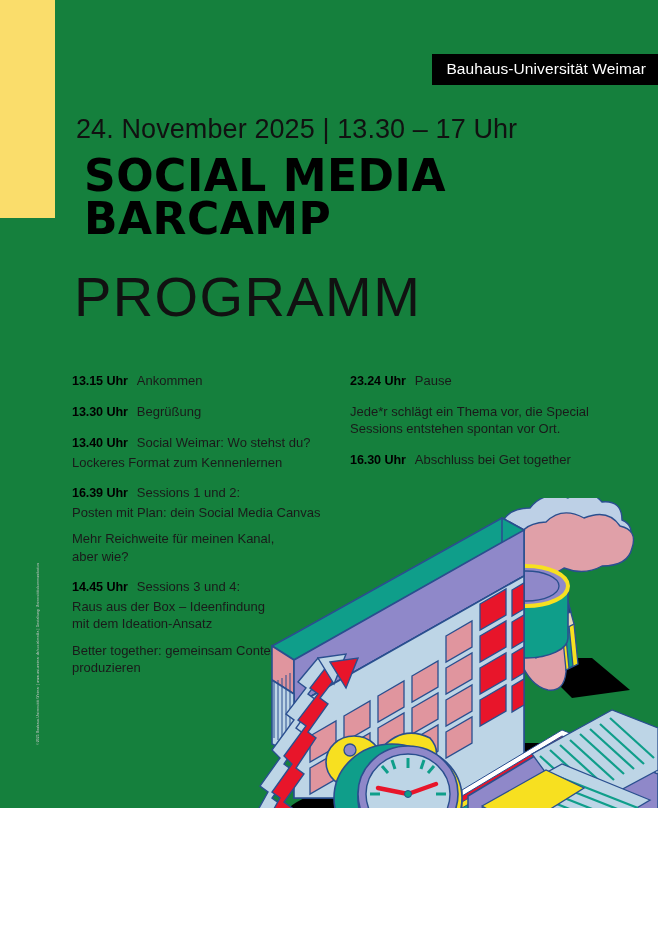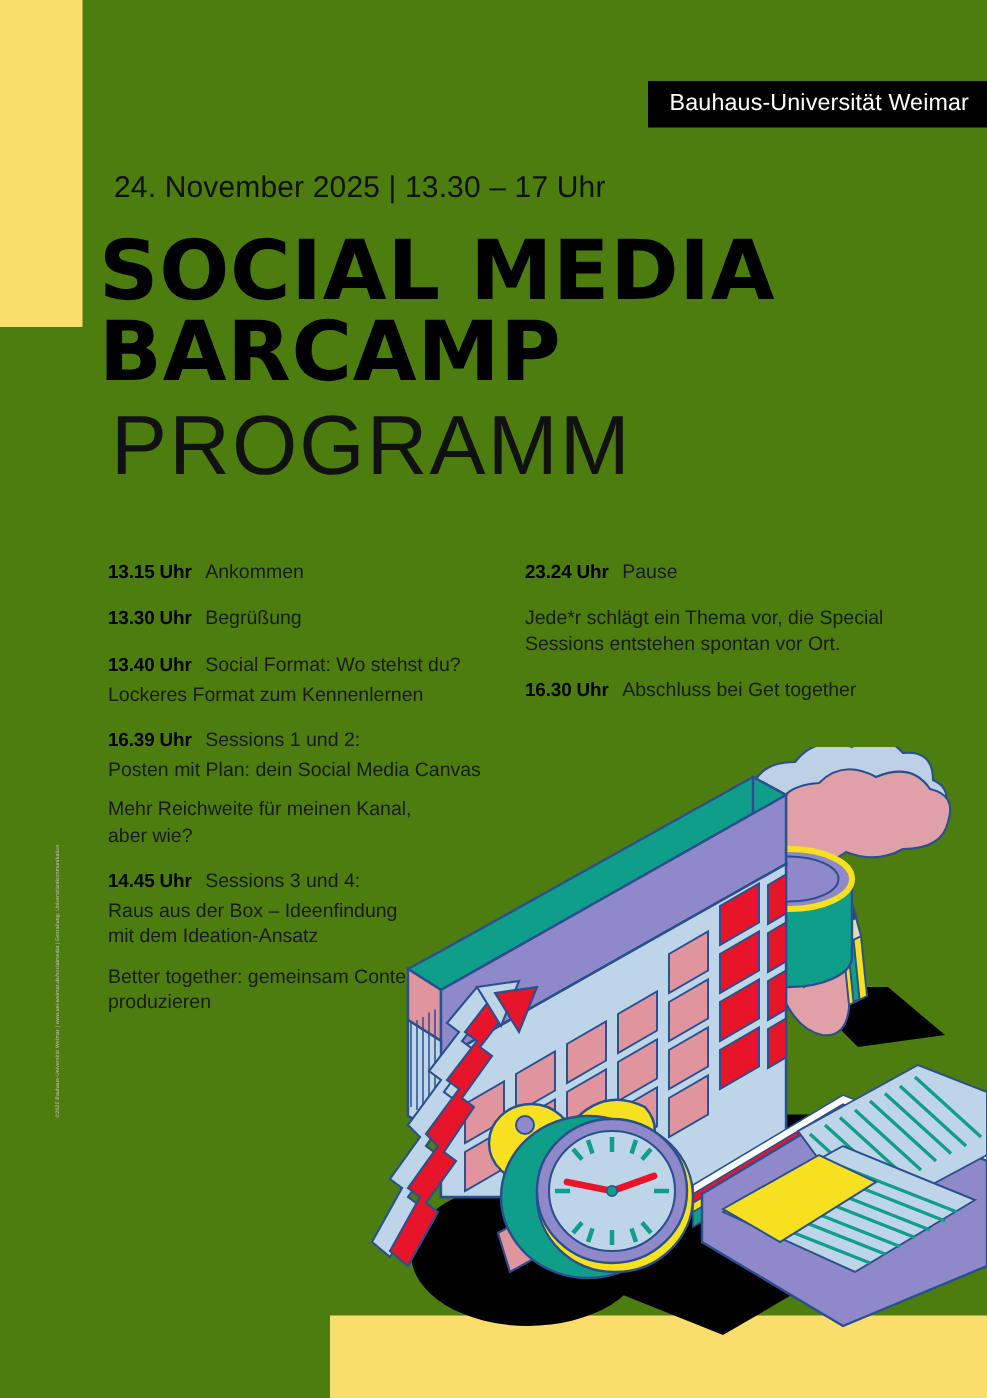--- a/index.html
+++ b/index.html
@@ -7,22 +7,22 @@
     margin: 0;
     padding: 0;
     background: #ffffff;
   }
   body {
     font-family: "Liberation Sans", sans-serif;
   }
   .poster {
     position: relative;
     width: 658px;
-    height: 932px;
-    background: #4d7c0f;
+    height: 808px;
+    background: #15803d;
     overflow: hidden;
   }
 
   
   .bar-left {
     position: absolute;
     left: 0;
     top: 0;
     width: 55px;
     height: 218px;
@@ -49,30 +49,30 @@
     padding: 6px 12px 7px 14px;
     white-space: nowrap;
     font-family: "Liberation Sans", sans-serif;
   }
 
   
   .date-line {
     position: absolute;
     left: 76px;
     top: 114px;
-    font-size: 20px;
+    font-size: 27px;
     color: #111111;
     letter-spacing: .1px;
     white-space: nowrap;
   }
   .title-main {
     position: absolute;
-    left: 66px;
+    left: 84px;
     top: 154px;
-    font-size: 55px;
+    font-size: 44px;
     font-weight: bold;
     line-height: 0.98;
     letter-spacing: 0.5px;
     color: #000000;
     font-family: "DejaVu Sans", sans-serif;
     transform: scaleX(1.0);
     transform-origin: left top;
     white-space: pre-line;
   }
   .title-sub {
@@ -164,21 +164,21 @@
   <div class="title-sub">PROGRAMM</div>
 
   <div class="col col-left">
       <div class="slot">
         <div class="slot-head"><span class="slot-time">13.15 Uhr</span><span class="slot-title">Ankommen</span></div>
       </div>
       <div class="slot">
         <div class="slot-head"><span class="slot-time">13.30 Uhr</span><span class="slot-title">Begrüßung</span></div>
       </div>
       <div class="slot">
-        <div class="slot-head"><span class="slot-time">13.40 Uhr</span><span class="slot-title">Social Format: Wo stehst du?</span></div>
+        <div class="slot-head"><span class="slot-time">13.40 Uhr</span><span class="slot-title">Social Weimar: Wo stehst du?</span></div>
         <span class="slot-line" style="white-space: pre-line;">Lockeres Format zum Kennenlernen</span>
       </div>
       <div class="slot">
         <div class="slot-head"><span class="slot-time">16.39 Uhr</span><span class="slot-title">Sessions 1 und 2:</span></div>
         <span class="slot-line" style="white-space: pre-line;">Posten mit Plan: dein Social Media Canvas</span>
         <span class="slot-line slot-gap" style="white-space: pre-line;">Mehr Reichweite für meinen Kanal,
 aber wie?</span>
       </div>
       <div class="slot">
         <div class="slot-head"><span class="slot-time">14.45 Uhr</span><span class="slot-title">Sessions 3 und 4:</span></div>

